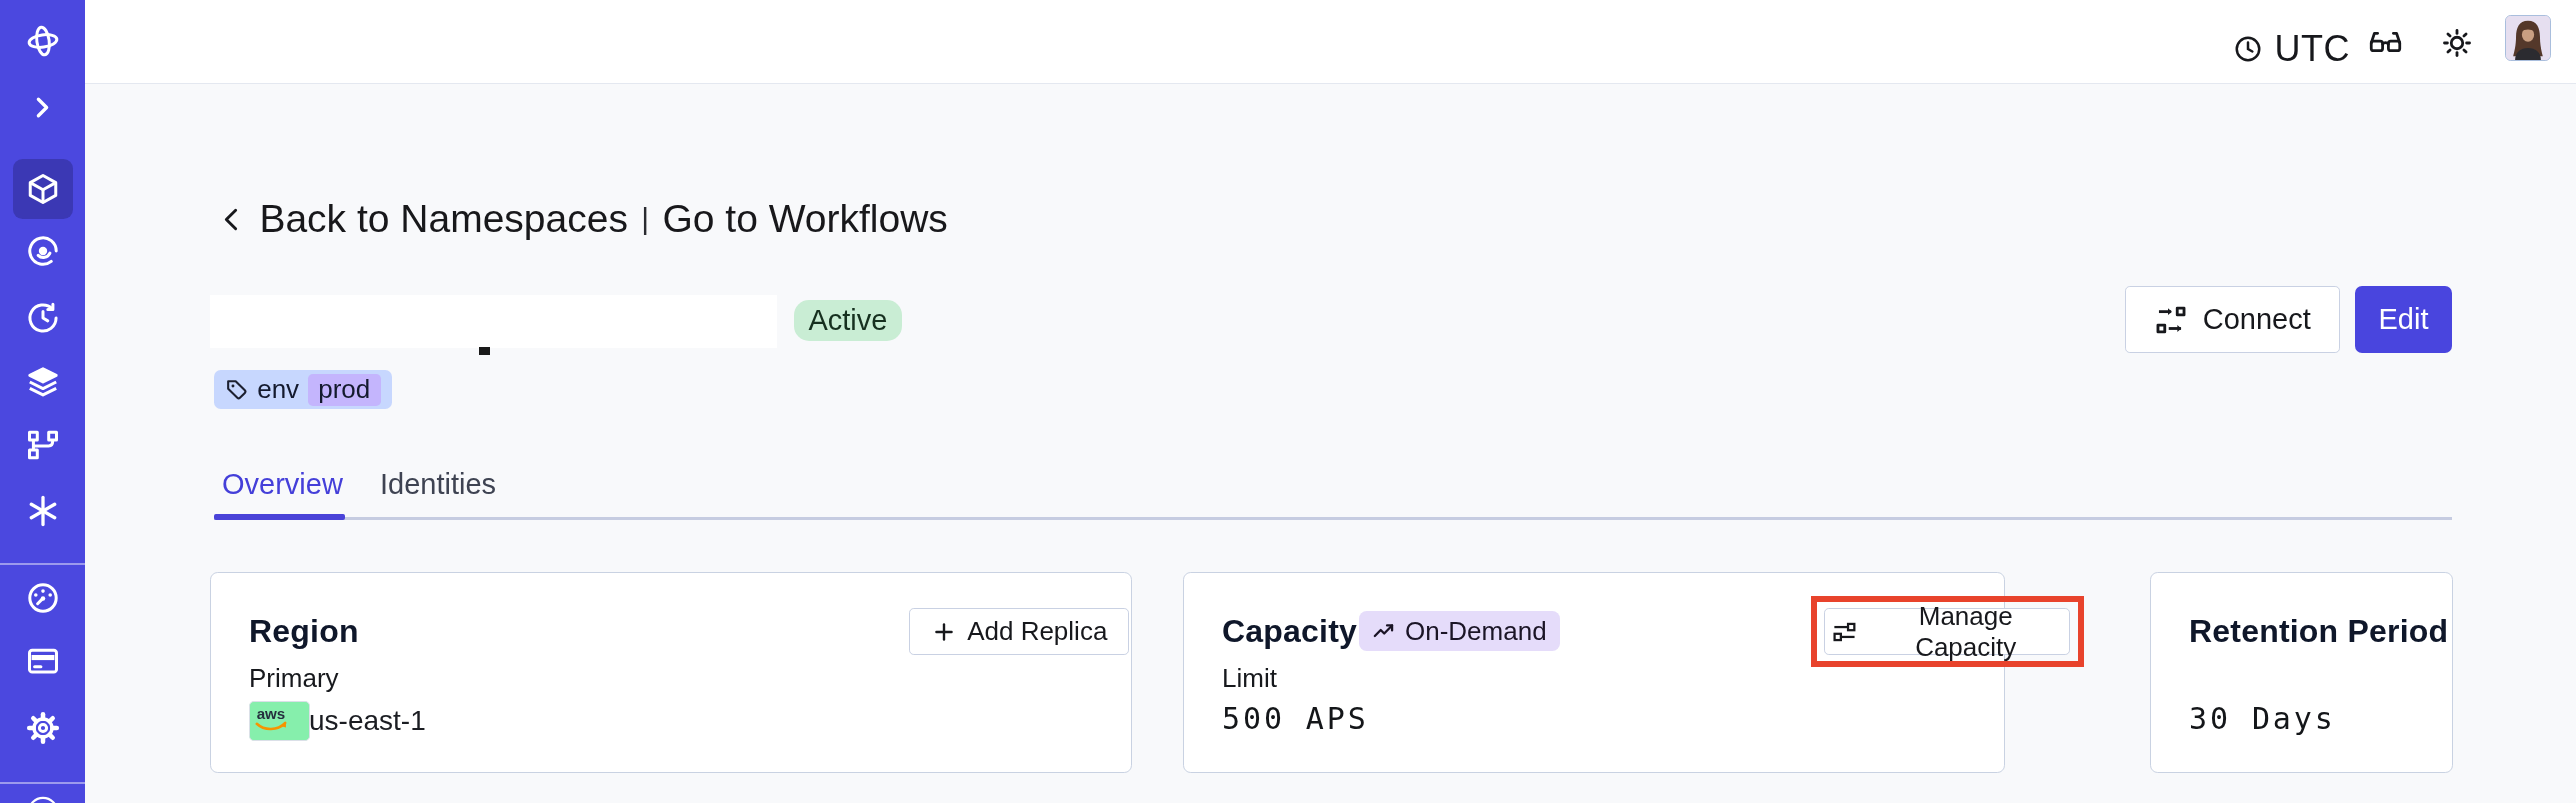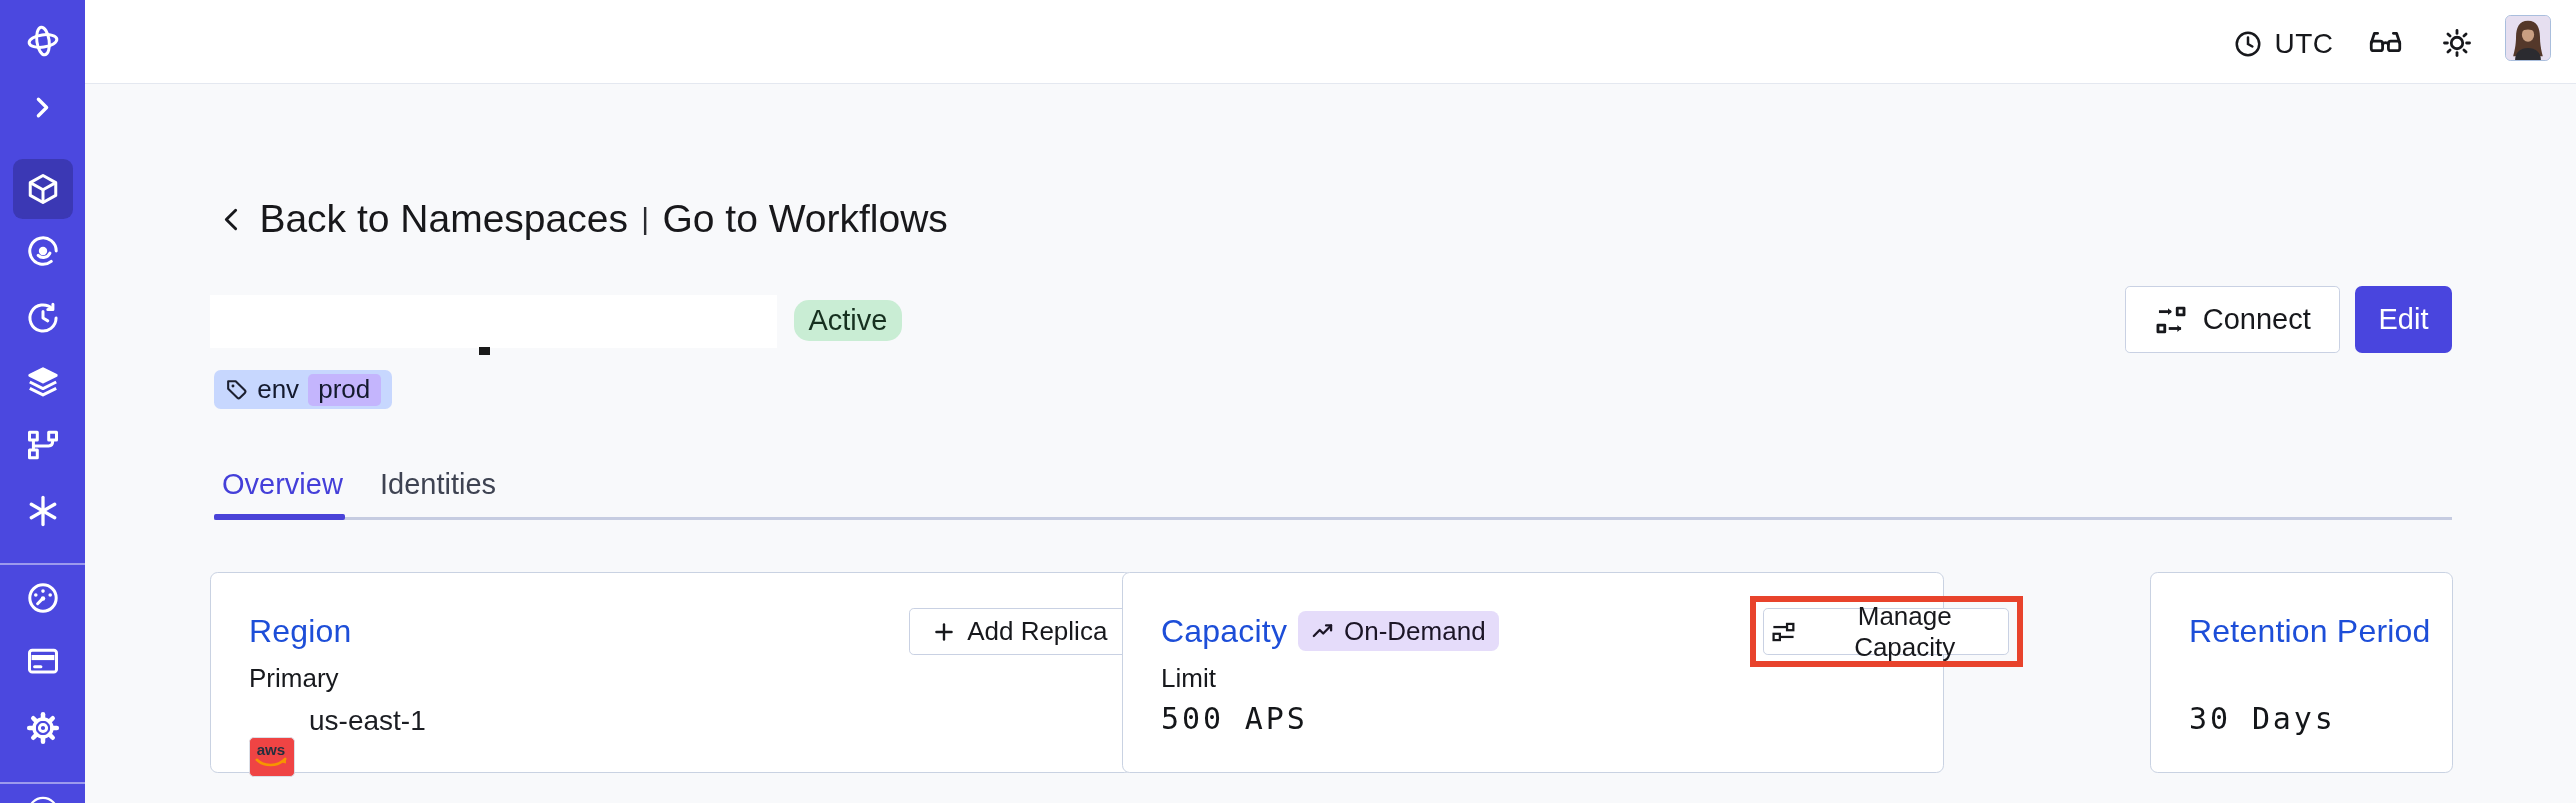--- a/index.html
+++ b/index.html
@@ -9,21 +9,21 @@
 
   
   .sidebar{position:absolute;left:0;top:0;width:85px;height:804px;background:#4B48DF;z-index:5;}
   .sb-item{position:absolute;left:0;width:85px;display:flex;justify-content:center;}
   .sb-active-tile{position:absolute;left:12.5px;top:159px;width:60px;height:60px;background:#3B38B4;border-radius:9.6px;}
   .sb-divider{position:absolute;left:0;width:85px;height:1.9px;background:rgba(255,255,255,0.45);}
 
   
   .topbar{position:absolute;left:85px;top:0;width:2491px;height:83px;background:#ffffff;border-bottom:1.9px solid #e4e8f0;}
   .tb-item{position:absolute;display:flex;align-items:center;}
-  .tb-tz-text{font-size:28px;color:#17181c;font-weight:500;letter-spacing:0.5px;}
+  .tb-tz-text{font-size:36px;color:#17181c;font-weight:500;letter-spacing:0.5px;}
   .avatar{position:absolute;left:2420px;top:15.3px;width:44px;height:44px;border:1.9px solid #a9bedd;border-radius:5.8px;overflow:hidden;background:#e6dff0;}
 
   
   .breadcrumb{position:absolute;left:217px;top:197px;display:flex;align-items:center;gap:13.4px;color:#18181b;}
   .crumb{font-size:39px;font-weight:500;color:#18181b;cursor:pointer;}
   .crumb-sep{font-size:30px;font-weight:400;color:#2a2b30;}
 
   
   .title-redacted{position:absolute;left:210px;top:295px;width:567px;height:53px;background:#ffffff;}
   .title-dot{position:absolute;left:479px;top:347px;width:10.5px;height:7.7px;background:#1a1a1a;}
@@ -45,34 +45,34 @@
   
   .tab{position:absolute;top:468px;font-size:29px;font-weight:500;cursor:pointer;}
   .tab-overview{left:222px;color:#443fd9;}
   .tab-identities{left:380px;color:#3e4352;}
   .tab-underline{position:absolute;left:214px;top:514px;width:131px;height:5.8px;background:#4a43d8;border-radius:1.9px;z-index:2;}
   .tab-border{position:absolute;left:214px;top:517px;width:2238px;height:2.9px;background:#c6cce1;}
 
   
   .card{position:absolute;top:572px;height:201px;background:#ffffff;border:1.9px solid #c9d2e2;border-radius:7.7px;box-sizing:border-box;}
   .card-region{left:210px;width:922px;}
-  .card-capacity{left:1122px;width:822px;padding-left:40px;}
+  .card-capacity{left:1183px;width:822px;padding-left:40px;}
   .card-retention{left:2150px;width:303px;}
-  .card-title{position:absolute;left:38px;top:40px;font-size:32px;font-weight:400;color:#1d4ed8;letter-spacing:0.2px;}
+  .card-title{position:absolute;left:38px;top:40px;font-size:32px;font-weight:700;color:#0f172a;letter-spacing:0.2px;}
   .card-label{position:absolute;left:38px;top:90px;font-size:26px;color:#17191d;}
   .card-value-mono{position:absolute;left:38px;top:128px;font-family:"DejaVu Sans Mono", monospace;font-size:30px;letter-spacing:2.9px;color:#141619;}
   .btn-small{position:absolute;height:47px;gap:10.5px;}
   .btn-small span{font-size:26px;font-weight:500;color:#17181c;}
   .btn-add-replica{left:698px;top:35px;width:220px;}
   .btn-manage{left:640px;top:35px;width:246px;}
   .capacity-badge{position:absolute;left:175px;top:38px;height:40px;background:#e5dcfa;border-radius:7.7px;
     display:flex;align-items:center;gap:8.6px;padding:0 13.4px;}
   .capacity-badge span{font-size:26px;color:#1b1526;}
   .red-highlight{position:absolute;left:627px;top:23px;width:273px;height:71px;border:6.7px solid #e8432c;box-sizing:border-box;pointer-events:none;z-index:3;}
-  .aws-chip{position:absolute;left:38px;top:128px;width:46px;height:40px;background:#ef4444;border:1.9px solid #dbe0e8;border-radius:4.8px;box-sizing:border-box;margin-top:36px;}
+  .aws-chip{position:absolute;left:38px;top:128px;width:61px;height:40px;background:#86efac;border:1.9px solid #dbe0e8;border-radius:4.8px;box-sizing:border-box;}
   .region-value{position:absolute;left:98px;top:132px;font-size:28px;color:#1b1d22;}
 </style>
 </head>
 <body>
 
 <div class="screen">
 
   <nav class="sidebar">
     <div class="sb-item" style="top:23px;">
       <svg width="36" height="36" viewBox="0 0 24 24" fill="none" stroke="#fff" stroke-width="2">

